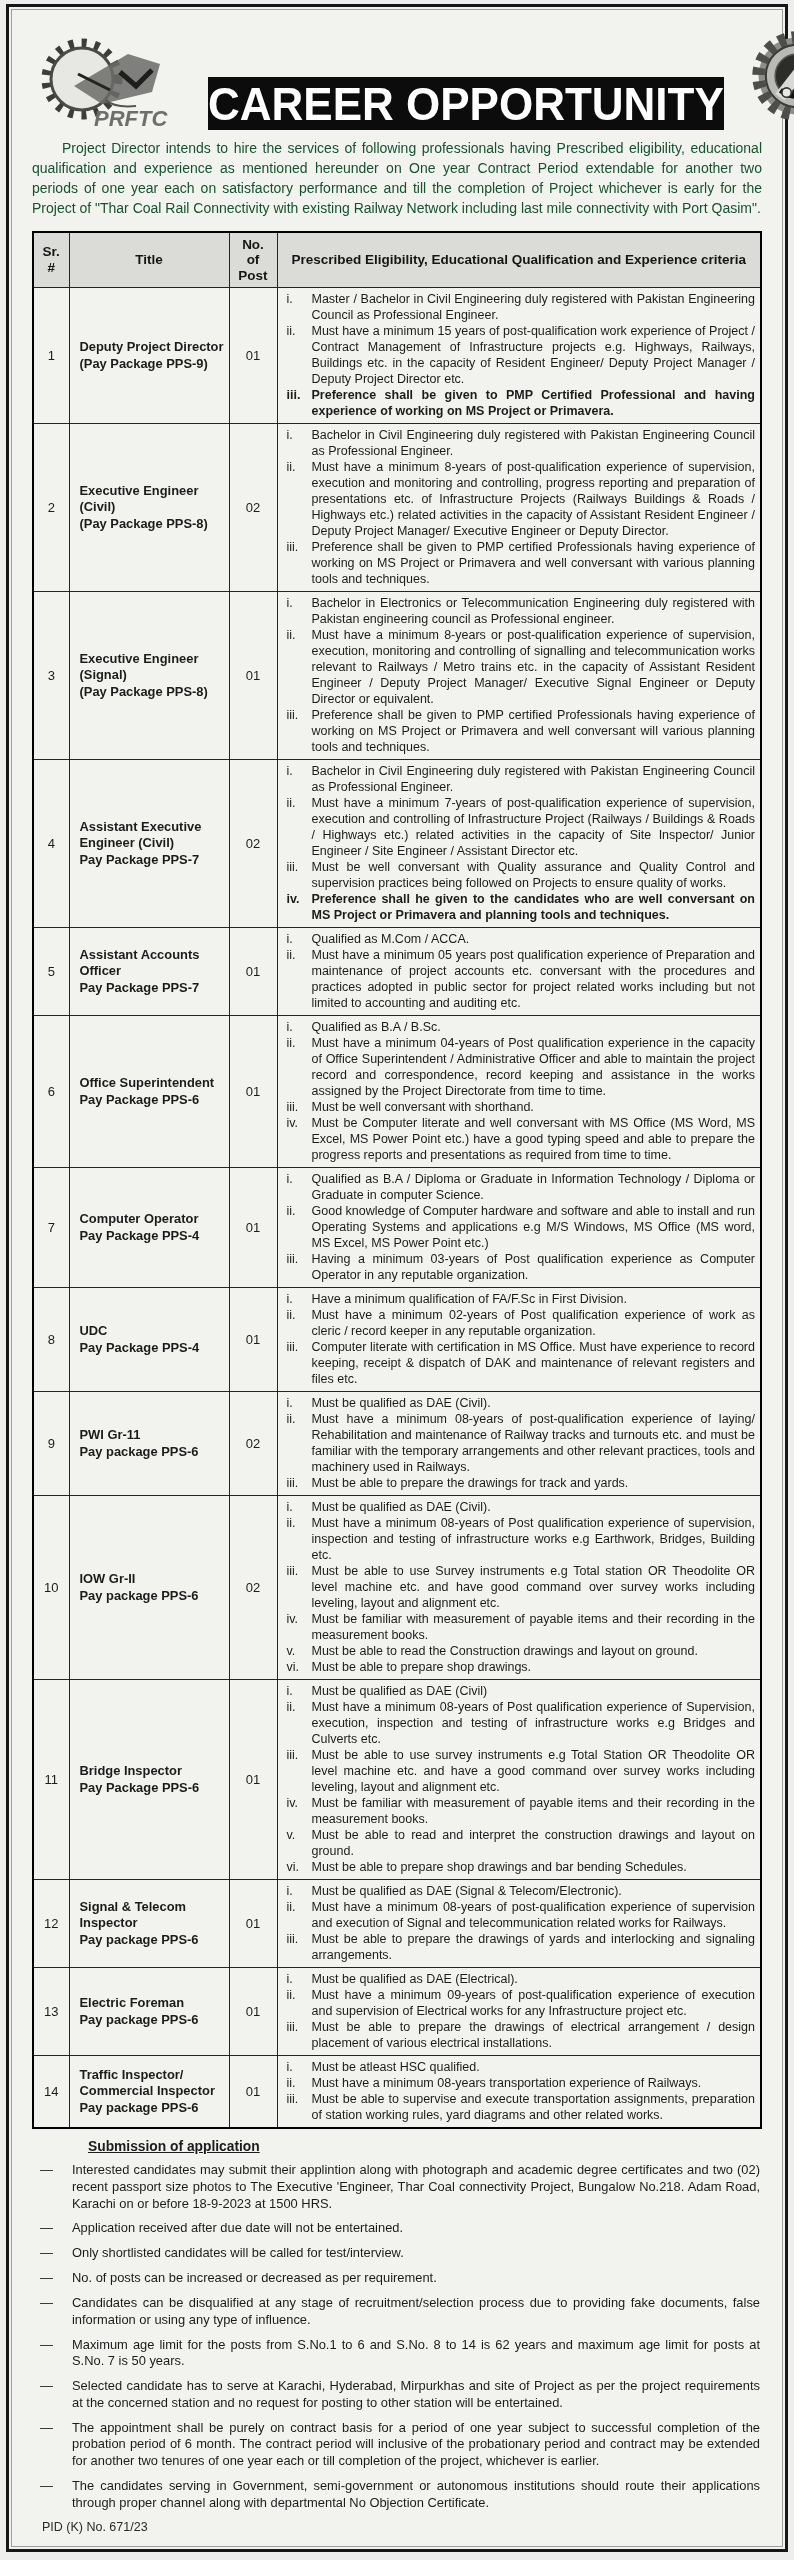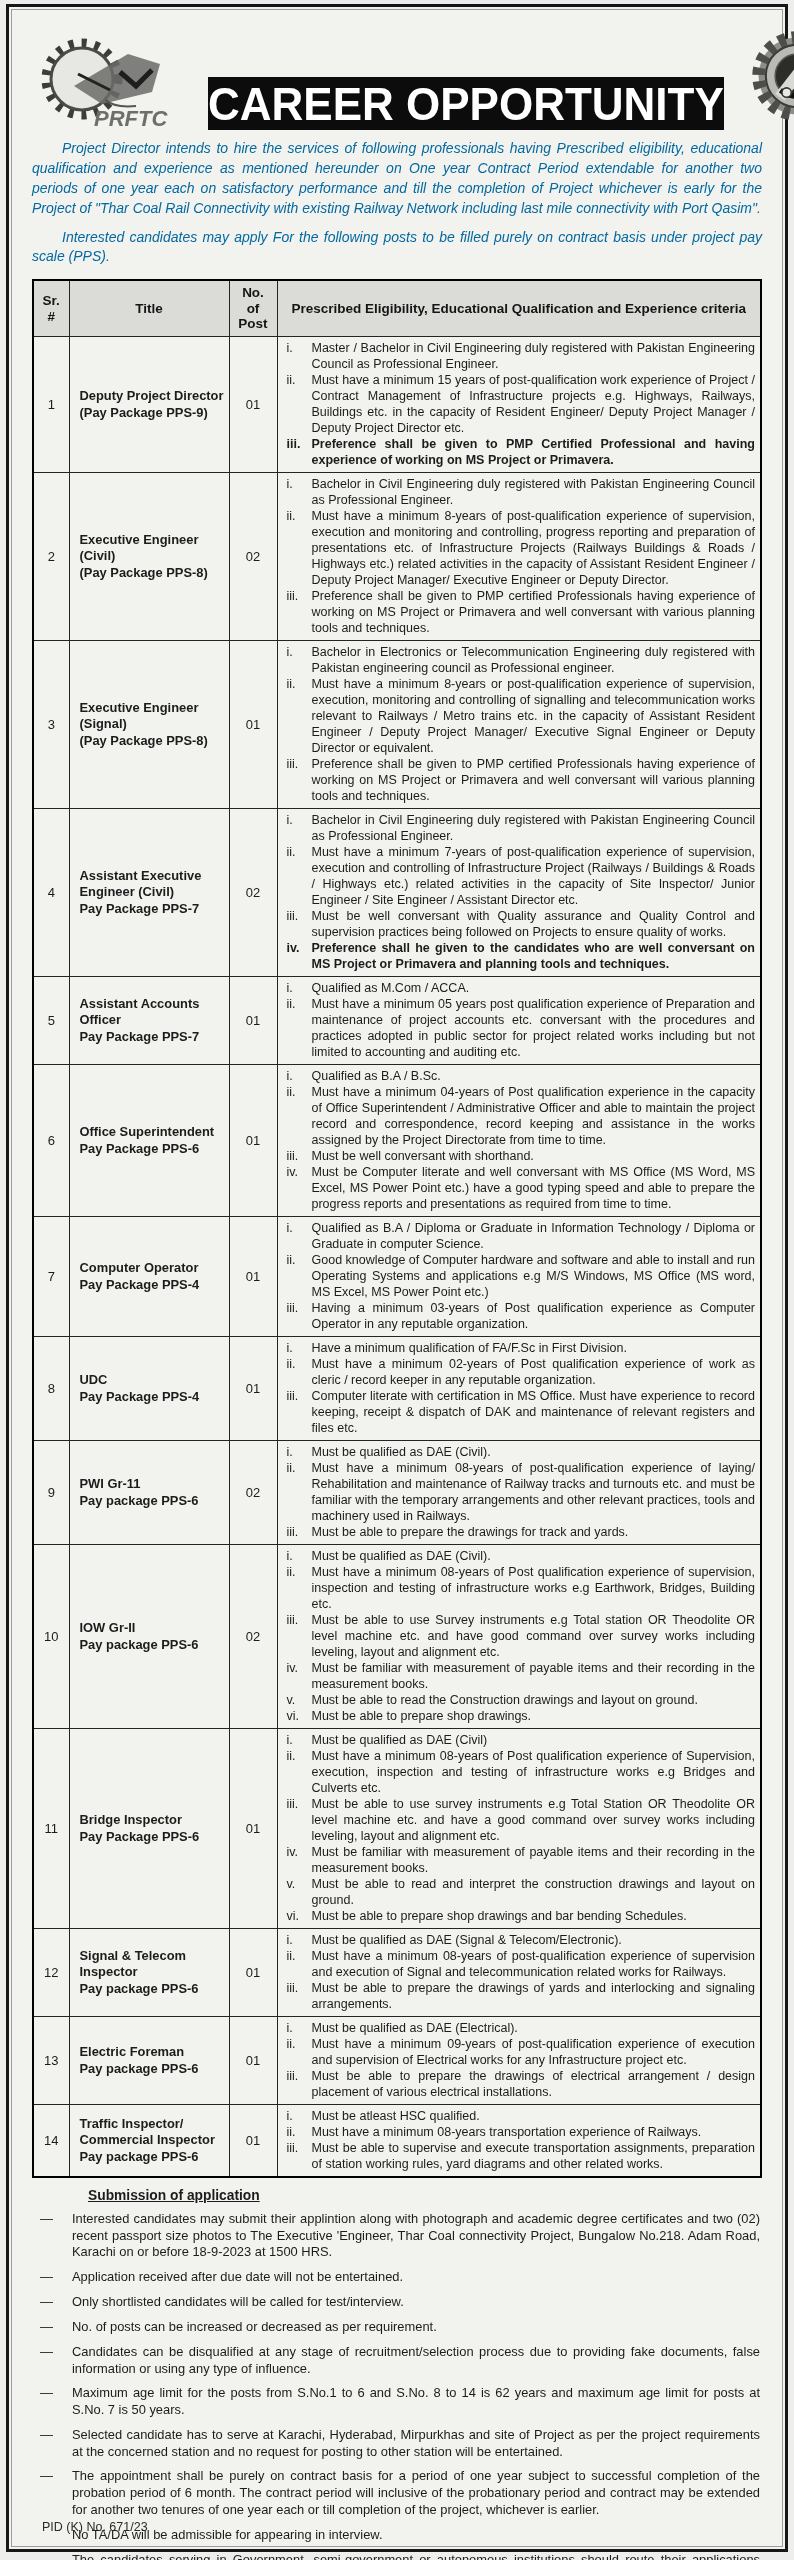--- a/index.html
+++ b/index.html
@@ -27,21 +27,21 @@
   }
   .banner span{
     color:#ffffff;font-weight:bold;font-size:44px;letter-spacing:0px;
     transform:scaleY(1.05);white-space:nowrap;
   }
   .logo-right{width:118px;height:104px;flex:0 0 auto;margin-left:6px;}
 
   
   .intro p{
     margin:9px 0 0 0;text-align:justify;text-indent:30px;
-    font-size:14px;line-height:1.42;color:#0369a1;font-style:italic;
+    font-size:14px;line-height:1.42;color:#14532d;
   }
 
   
   table.positions{
     width:100%;border-collapse:collapse;margin-top:12px;
     border:2px solid #000000;
   }
   table.positions th, table.positions td{
     border:1.6px solid #242424;vertical-align:middle;
   }
@@ -97,21 +97,20 @@
         <circle cx="50" cy="48" r="30" fill="#b9b9b5" stroke="#3a3a38" stroke-width="2"></circle>
         <circle cx="50" cy="48" r="21" fill="#2c2c29" stroke="#555" stroke-width="1.5"></circle>
         <rect x="44" y="22" width="11" height="52" fill="#d9d9d5" transform="rotate(38 50 48)"></rect>
         <path d="M34 62 q14 10 30 2" stroke="#111" stroke-width="5" fill="none"></path>
         <circle cx="40" cy="64" r="4.5" fill="#e8e8e4" stroke="#333" stroke-width="1.5"></circle>
       </svg>
     </div>
 
     <div class="intro">
       <p>Project Director intends to hire the services of following professionals having Prescribed eligibility, educational qualification and experience as mentioned hereunder on One year Contract Period extendable for another two periods of one year each on satisfactory performance and till the completion of Project whichever is early for the Project of "Thar Coal Rail Connectivity with existing Railway Network including last mile connectivity with Port Qasim".</p>
-      <p>Interested candidates may apply For the following posts to be filled purely on contract basis under project pay scale (PPS).</p>
     </div>
 
     <table class="positions">
       <colgroup>
           <col class="c-sr">
           <col class="c-title">
           <col class="c-posts">
           <col>
         </colgroup>
       <thead>
@@ -534,24 +533,20 @@
             <span class="btx">Maximum age limit for the posts from S.No.1 to 6 and S.No. 8 to 14 is 62 years and maximum age limit for posts at S.No. 7 is 50 years.</span>
           </div>
           <div class="bullet">
             <span class="dash">—</span>
             <span class="btx">Selected candidate has to serve at Karachi, Hyderabad, Mirpurkhas and site of Project as per the project requirements at the concerned station and no request for posting to other station will be entertained.</span>
           </div>
           <div class="bullet">
             <span class="dash">—</span>
             <span class="btx">The appointment shall be purely on contract basis for a period of one year subject to successful completion of the probation period of 6 month. The contract period will inclusive of the probationary period and contract may be extended for another two tenures of one year each or till completion of the project, whichever is earlier.</span>
           </div>
-          <div class="bullet nodash">
-            <span class="dash">—</span>
-            <span class="btx">No TA/DA will be admissible for appearing in interview.</span>
-          </div>
           <div class="bullet">
             <span class="dash">—</span>
             <span class="btx">The candidates serving in Government, semi-government or autonomous institutions should route their applications through proper channel along with departmental No Objection Certificate.</span>
           </div>
         </div>
     </div>
 
     <div class="pid">PID (K) No. 671/23</div>
   </div>
 </div>

